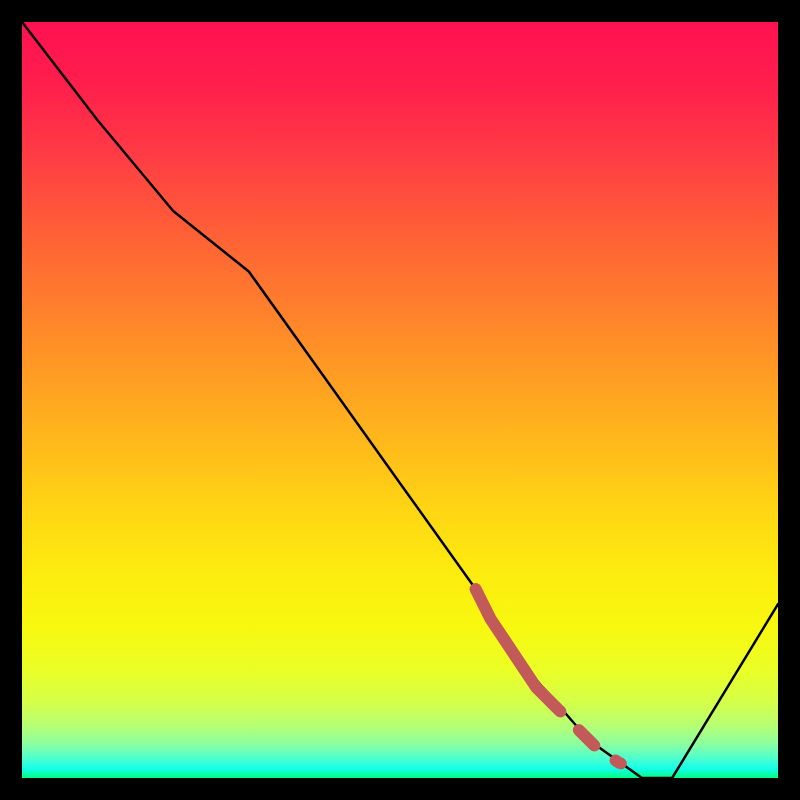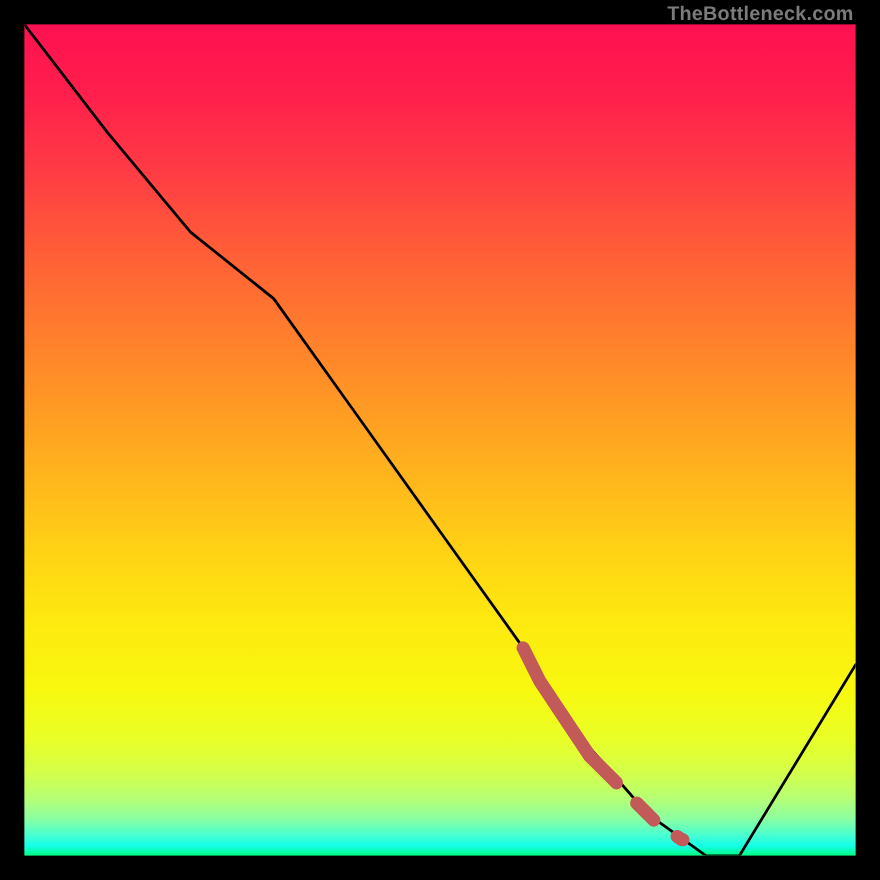--- a/index.html
+++ b/index.html
@@ -63,21 +63,20 @@
     color: #7b7b7b;
     letter-spacing: 0.2px;
     user-select: none;
   }
 </style>
 </head>
 <body>
 
 <div class="stage">
 
-  <div class="watermark">TheBottleneck.com</div>
 
   <div class="plot">
     <div class="gradient"></div>
 
     <svg class="curves" viewBox="0 0 100 100" preserveAspectRatio="none">
       <path fill="none" stroke="#000000" stroke-width="2.5" vector-effect="non-scaling-stroke" d="M0.00 0.00 L10.00 13.00 L20.00 25.00 L30.00 33.00 L40.00 47.00 L50.00 61.00 L60.00 75.00 L62.00 78.00 L68.00 87.00 L75.00 95.00 L82.00 100.00 L86.00 100.00 L100.00 77.00" stroke-linejoin="round" stroke-linecap="round"></path>
       <path fill="none" vector-effect="non-scaling-stroke" d="M60.00 75.00 L62.00 79.00 L66.00 85.00 L68.00 88.00 L71.00 91.00 L73.00 93.00 L76.00 96.00 L79.00 98.00 L82.00 99.00" stroke="#c25a5a" stroke-width="12" stroke-linecap="round" stroke-linejoin="round" stroke-dasharray="150 26 22 26 6 1000"></path>
     </svg>
   </div>
 

